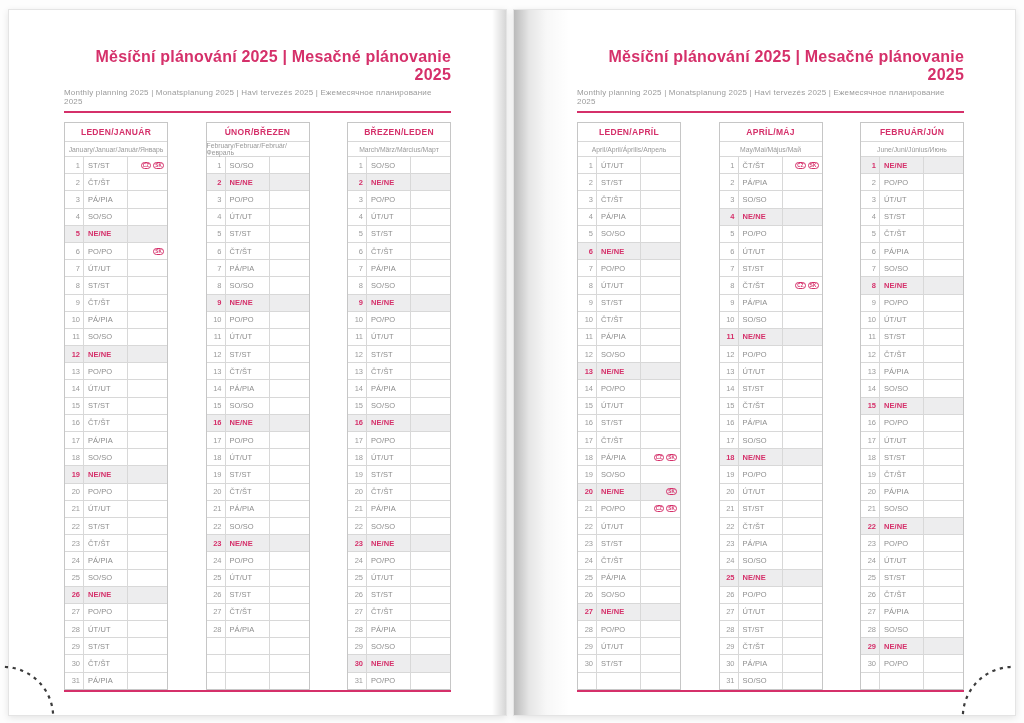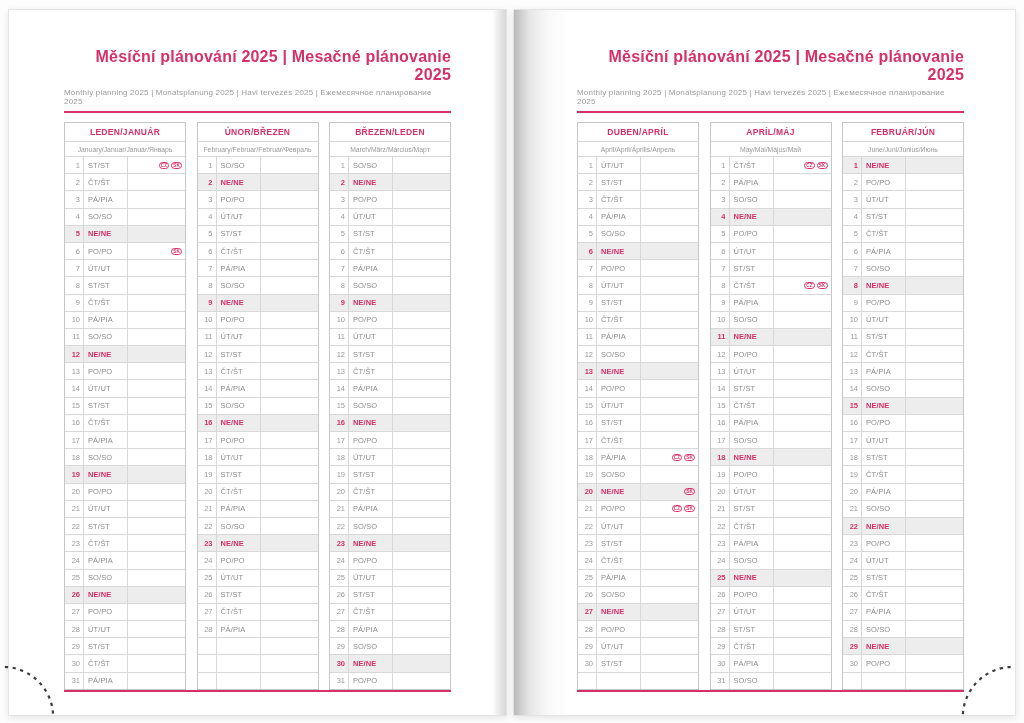--- a/index.html
+++ b/index.html
@@ -18,21 +18,21 @@
   .gutter-r{position:absolute;left:0;top:0;bottom:0;width:55px;
         background:linear-gradient(to right,rgba(0,0,0,.27),rgba(0,0,0,.10) 15px,rgba(0,0,0,.03) 32px,rgba(0,0,0,0));pointer-events:none}
   .inner{position:relative;width:387px;padding-top:38px}
   .page.left .inner{margin-left:55px}
   .page.right .inner{margin-left:63px}
   .ptitle{font-size:16px;font-weight:700;color:var(--accent);text-align:right;letter-spacing:.2px}
   .psub{font-size:8px;color:#9b9b9b;margin-top:4px;letter-spacing:.2px}
   .rule{height:2px;background:var(--accent)}
   .rule.top{margin-top:5px}
   .cols{display:flex;justify-content:space-between;height:568px;margin-top:9px}
-  .month-col{width:122px;display:flex;flex-direction:column;border:1px solid var(--colborder);background:#fff}
+  .month-col{width:104px;display:flex;flex-direction:column;border:1px solid var(--colborder);background:#fff}
   .month-title{height:19px;flex:0 0 19px;display:flex;align-items:center;justify-content:center;
         color:var(--accent);font-weight:700;font-size:8.5px;letter-spacing:.3px;border-bottom:1px solid var(--cellborder)}
   .month-sub{height:15px;flex:0 0 15px;display:flex;align-items:center;justify-content:center;
         color:#9a9a9a;font-size:6.8px;border-bottom:1px solid var(--cellborder)}
   .day-row{display:flex;flex:1;min-height:0}
   .day-row:not(:last-child){border-bottom:1px solid var(--cellborder)}
   .c{display:flex;align-items:center}
   .c.num{width:19px;flex:0 0 19px;justify-content:flex-end;padding-right:3px;
         font-size:7.5px;color:var(--numtext);border-right:1px solid var(--cellborder)}
   .c.day{width:44px;flex:0 0 44px;padding-left:4px;font-size:7.5px;color:var(--daytext);
@@ -547,21 +547,21 @@
   </div>
 
   <div class="page right">
     <div class="gutter-r"></div>
     <div class="inner">
       <div class="ptitle">Měsíční plánování 2025 | Mesačné plánovanie 2025</div>
       <div class="psub">Monthly planning 2025 | Monatsplanung 2025 | Havi tervezés 2025 | Ежемесячное планирование 2025</div>
       <div class="rule top"></div>
       <div class="cols">
           <div class="month-col">
-            <div class="month-title">DUBEN/APRÍL</div>
+            <div class="month-title">LEDEN/APRÍL</div>
             <div class="month-sub">April/April/Április/Апрель</div>
             <div class="day-row">
               <div class="c num">1</div>
               <div class="c day">ÚT/UT</div>
               <div class="c note"></div>
             </div>
             <div class="day-row">
               <div class="c num">2</div>
               <div class="c day">ST/ST</div>
               <div class="c note"></div>

